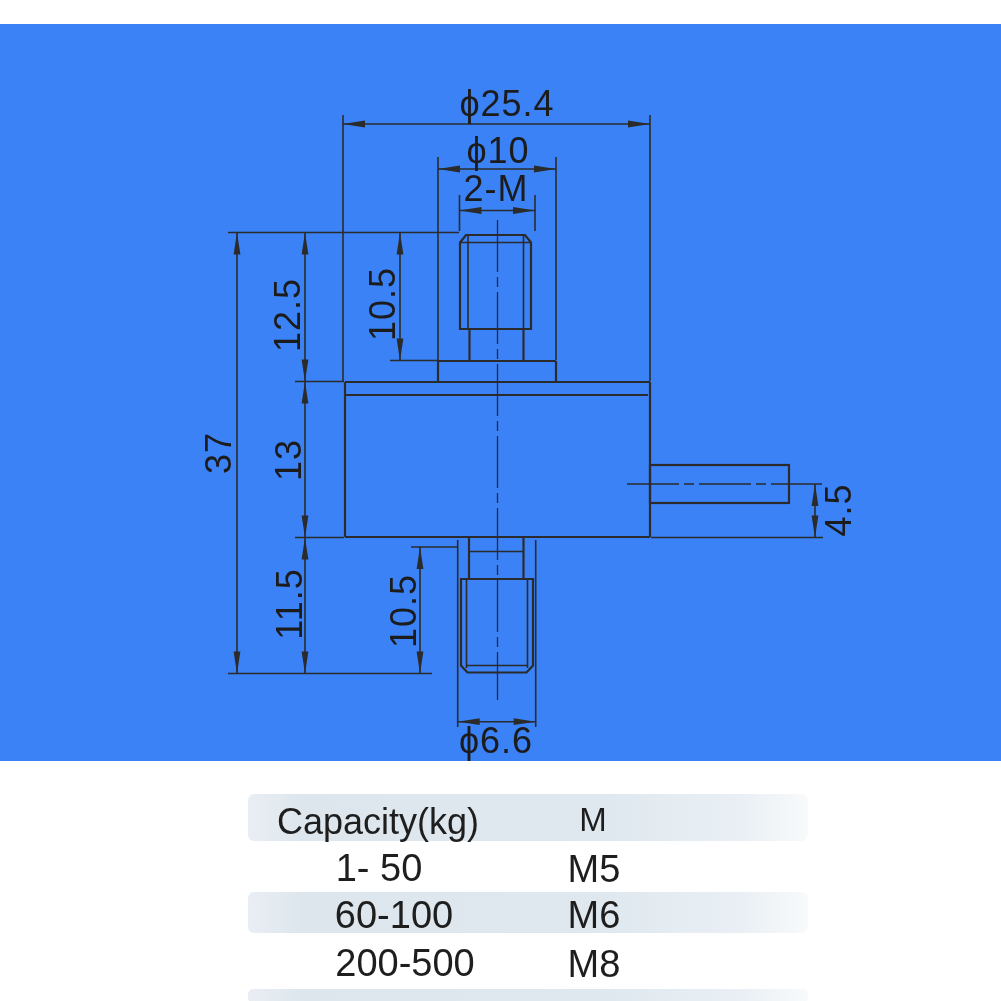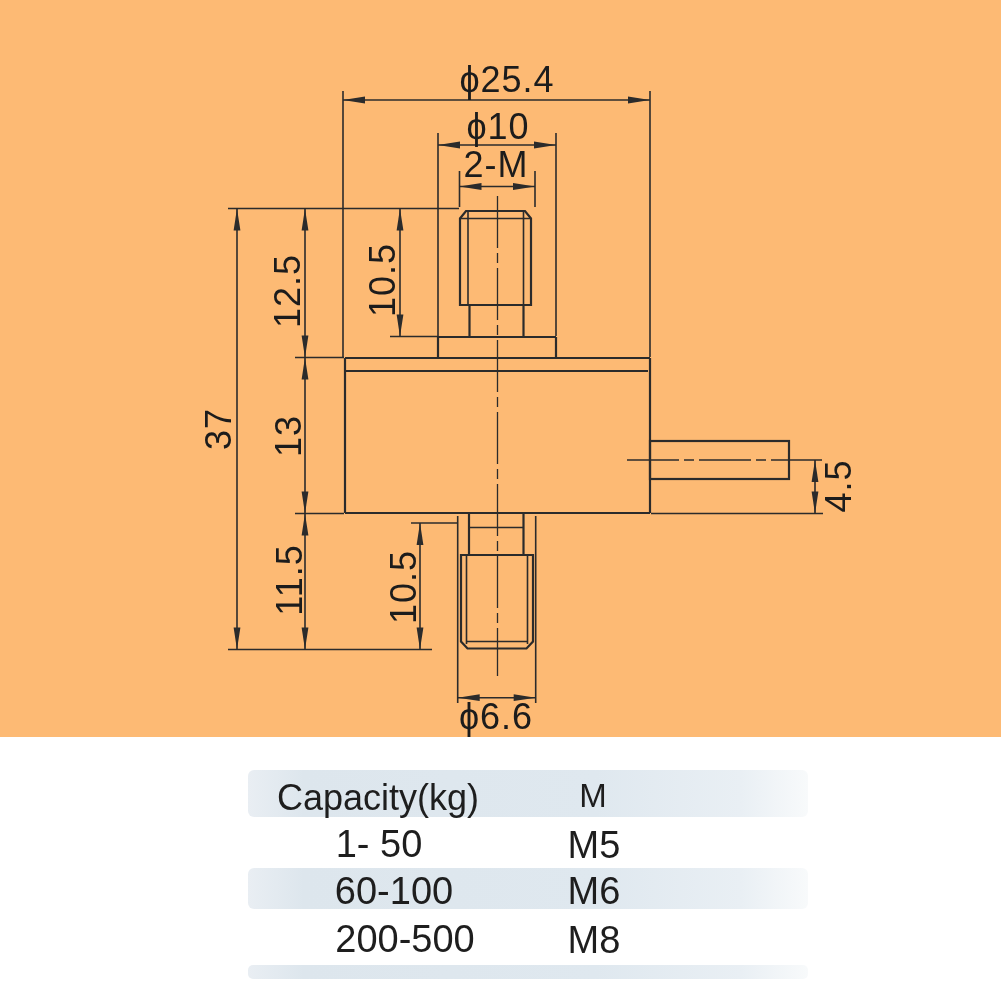--- a/index.html
+++ b/index.html
@@ -1,20 +1,20 @@
 <!DOCTYPE html>
 <html><head>
 <meta charset="utf-8">
 <style>
   html,body{
     margin:0;padding:0;background:#ffffff;
     width:1001px;height:1001px;overflow:hidden;
     font-family:"Liberation Sans","DejaVu Sans",sans-serif;
   }
-  #page{position:relative;width:1001px;height:737px;background:#fdba74;}
+  #page{position:relative;width:1001px;height:737px;background:#3b82f6;margin-top:24px;}
   svg{display:block;}
   .obj{stroke:#2b2b2b;stroke-width:2.2;fill:none;stroke-linecap:butt;}
   .thin{stroke:#2b2b2b;stroke-width:1.6;fill:none;}
   .cl{stroke:#2b2b2b;stroke-width:1.3;fill:none;stroke-dasharray:52 5 10 5;}
   .dimtxt{fill:#1c1c1c;font-size:36px;letter-spacing:1px;}
   .tbltxt{fill:#1e1e1e;}
   text{text-anchor:middle;dominant-baseline:central;}
 </style>
 </head>
 <body>

